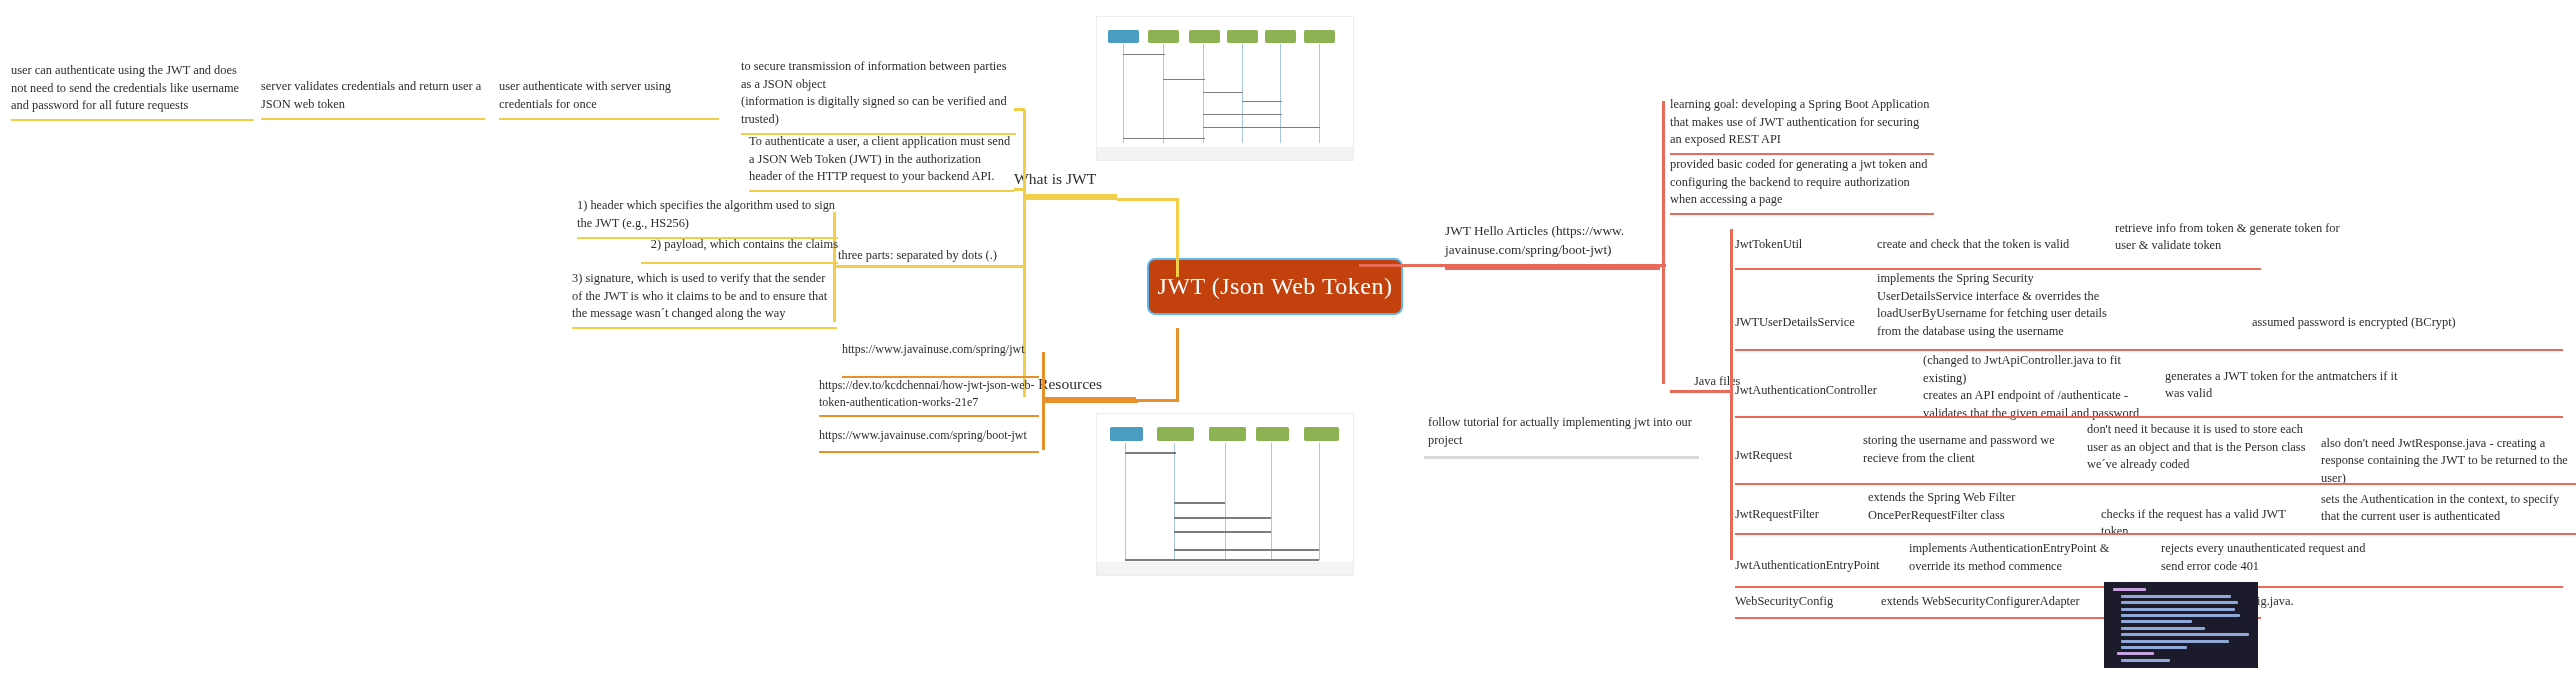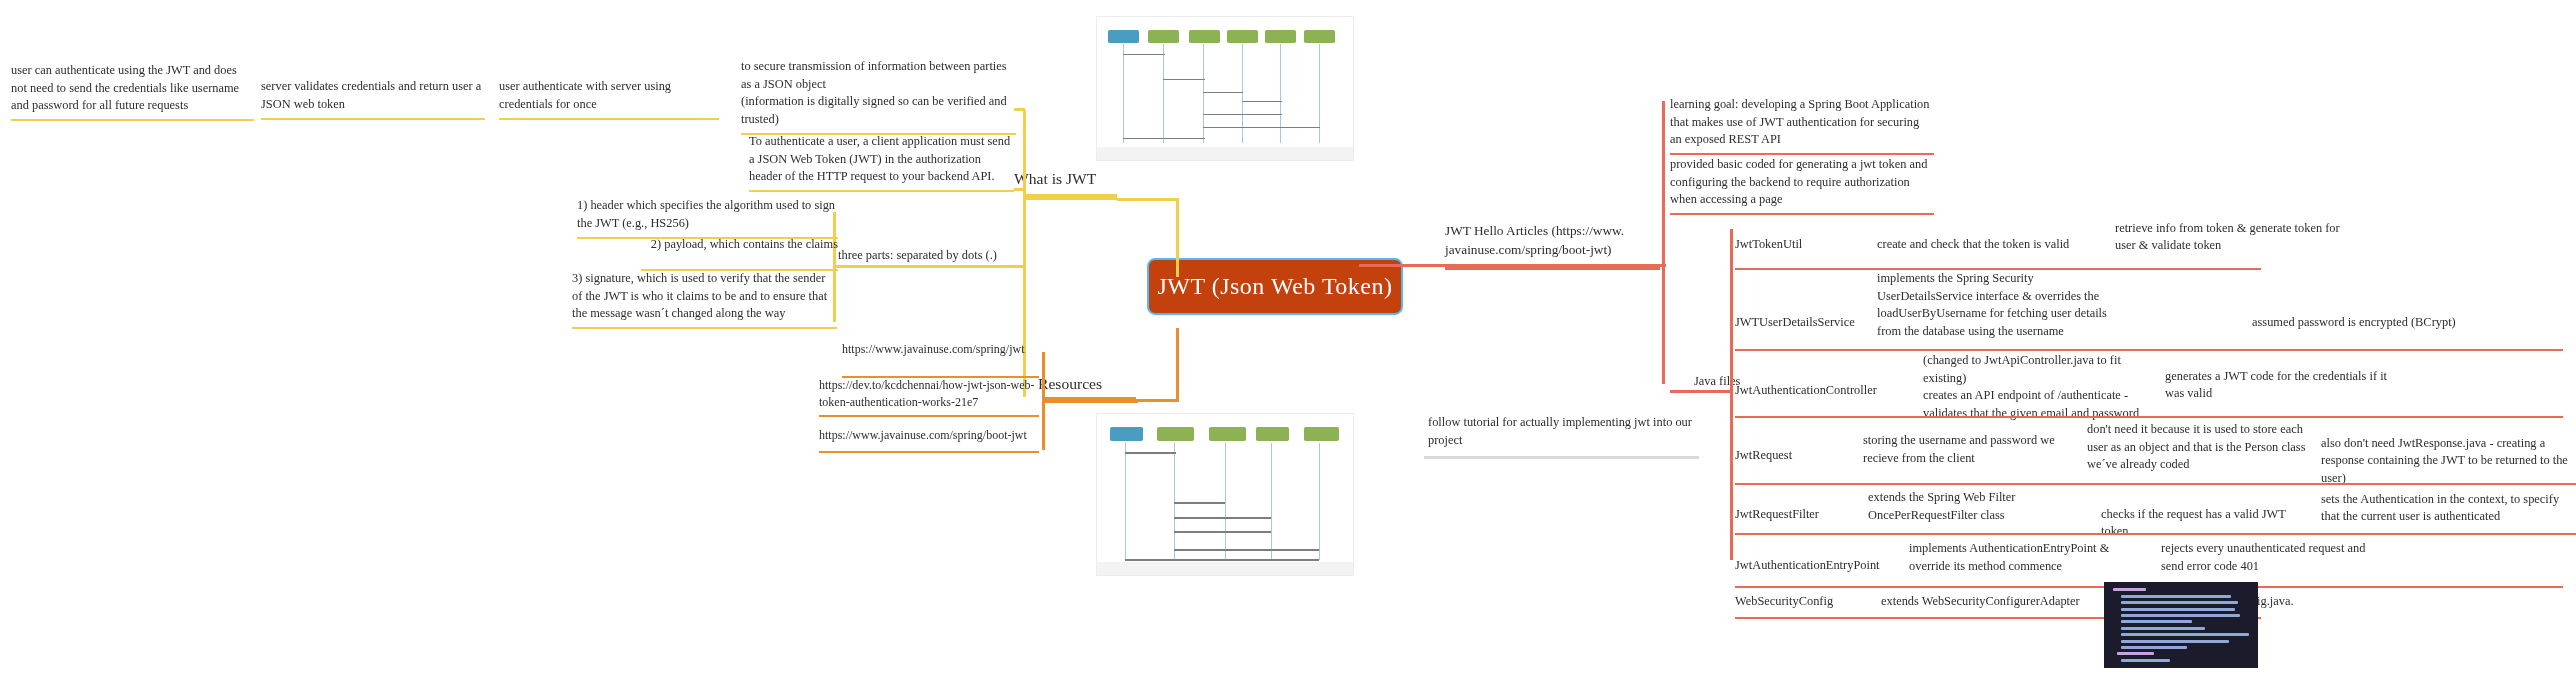--- a/index.html
+++ b/index.html
@@ -61,21 +61,21 @@
   <div class="txt" style="left:838px;top:247px;width:183px;font-size:12.4px;">
     <div>three parts: separated by dots (.)</div>
   </div>
   <div class="line" style="left:835px;top:265px;width:190px;height:2.7px;"></div>
   <div class="line" style="left:833px;top:212px;width:2.7px;height:110px;"></div>
 
   <div class="txt u-yellow" style="left:577px;top:197px;width:261px;font-size:12.4px;padding-bottom:4.6px;">
     <div>1) header which specifies the algorithm used to sign the JWT (e.g., HS256)</div>
   </div>
 
-  <div class="txt u-yellow" style="left:641px;top:236px;width:197px;font-size:12.4px;padding-bottom:15px;text-align:right;">
+  <div class="txt u-yellow" style="left:641px;top:236px;width:197px;font-size:12.4px;padding-bottom:8px;text-align:right;">
     <div>2) payload, which contains the claims</div>
   </div>
 
   <div class="txt u-yellow" style="left:572px;top:270px;width:265px;font-size:12.4px;padding-bottom:4.6px;">
     <div>3) signature, which is used to verify that the sender of the JWT is who it claims to be and to ensure that the message wasn´t changed along the way</div>
   </div>
 
   <div class="txt u-yellow" style="left:499px;top:78px;width:220px;font-size:12.4px;padding-bottom:4.6px;">
     <div>user authenticate with server using credentials for once</div>
   </div>
@@ -135,21 +135,21 @@
     <div class="txt" style="left:0px;top:44px;width:165px;font-size:12.4px;">JWTUserDetailsService</div>
     <div class="txt" style="left:142px;top:0px;width:243px;font-size:12.4px;">implements the Spring Security UserDetailsService interface &amp; overrides the loadUserByUsername for fetching user details from the database using the username</div>
     <div class="txt" style="left:517px;top:44px;width:256px;font-size:12.4px;">assumed password is encrypted (BCrypt)</div>
     <div class="line rd" style="left:0px;top:79px;width:828px;height:1.8px;"></div>
   </div>
 
   <div class="node" style="left:1735px;top:352px;width:828px;">
     <div class="txt" style="left:0px;top:30px;width:183px;font-size:12.4px;">JwtAuthenticationController</div>
     <div class="txt" style="left:188px;top:0px;width:233px;font-size:12.4px;white-space:pre-line;">(changed to JwtApiController.java to fit existing)
 creates an API endpoint of /authenticate - validates that the given email and password</div>
-    <div class="txt" style="left:430px;top:15.6px;width:243px;font-size:12.4px;">generates a JWT code for the credentials if it was valid</div>
+    <div class="txt" style="left:430px;top:15.6px;width:243px;font-size:12.4px;">generates a JWT token for the antmatchers if it was valid</div>
     <div class="line rd" style="left:0px;top:64px;width:828px;height:1.8px;"></div>
   </div>
 
   <div class="node" style="left:1735px;top:421px;width:842px;">
     <div class="txt" style="left:0px;top:26px;width:101px;font-size:12.4px;">JwtRequest</div>
     <div class="txt" style="left:128px;top:11px;width:220px;font-size:12.4px;">storing the username and password we recieve from the client</div>
     <div class="txt" style="left:352px;top:0px;width:220px;font-size:12.4px;">don't need it because it is used to store each user as an object and that is the Person class we´ve already coded</div>
     <div class="txt" style="left:586px;top:13.7px;width:252px;font-size:12.4px;">also don't need JwtResponse.java - creating a response containing the JWT to be returned to the user)</div>
     <div class="line rd" style="left:0px;top:62px;width:842px;height:1.8px;"></div>
   </div>

